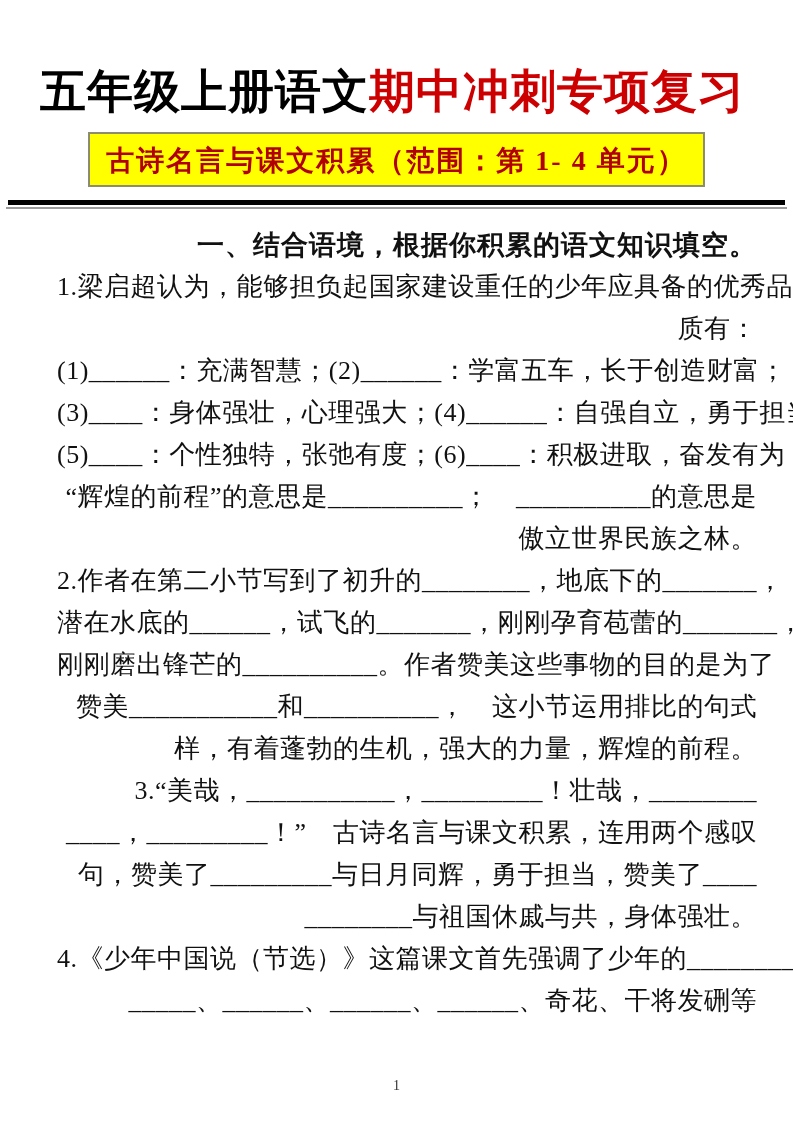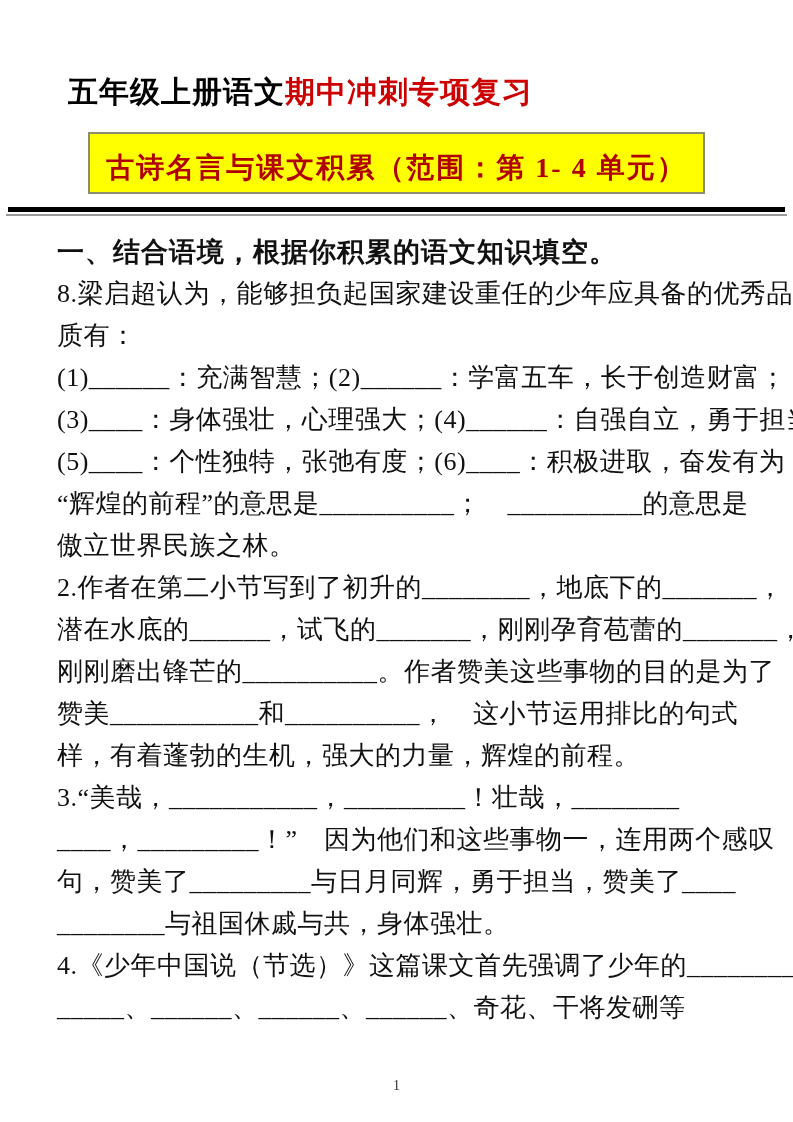--- a/index.html
+++ b/index.html
@@ -18,48 +18,49 @@
     position:relative;
     width:793px;
     height:1122px;
     margin:0 auto;
     background:var(--page-bg);
     overflow:hidden;
     font-family:"Liberation Serif","DejaVu Serif",serif;
     color:var(--body-text);
   }
   .title{
-    margin:66px 30px 0 68px;
-    font-size:30px;
+    margin:66px 30px 0 40px;
+    font-size:46px;
     line-height:52px;
     font-weight:bold;
     letter-spacing:1px;
     white-space:nowrap;
     font-family:"Liberation Serif","DejaVu Serif",serif;
     color:#000000;
   }
   .title .red{color:var(--title-red);}
   .banner{
     width:fit-content;
     margin:14px auto 0 auto;
     background:var(--banner-bg);
     border:2px solid var(--banner-border);
-    padding:15px 16px 5px 16px;
+    padding:8px 16px 5px 16px;
     font-size:28px;
     font-weight:bold;
     color:var(--banner-text);
     letter-spacing:2px;
     white-space:nowrap;
   }
   .rule{margin-top:13px;}
   .rule-black{height:5px;background:var(--rule-black);margin:0 8px;}
   .rule-gray{height:2px;background:var(--rule-gray);margin:2px 6px 0 6px;}
   .body{
     margin:15px 20px 0 57px;
     width:700px;
+    text-align:right;
   }
   .body-line{
     font-size:26px;
     line-height:42px;
     height:42px;
     white-space:pre;
     letter-spacing:0.5px;
     color:var(--body-text);
   }
   .body-line.bold{
@@ -90,34 +91,34 @@
     <span>古诗名言与课文积累（范围：第 1- 4 单元）</span>
   </div>
 
   <div class="rule">
     <div class="rule-black"></div>
     <div class="rule-gray"></div>
   </div>
 
   <div class="body">
       <div class="body-line bold">一、结合语境，根据你积累的语文知识填空。</div>
-      <div class="body-line">8.梁启超认为，能够担负起国家建设重任的少年应具备的优秀品</div>
+      <div class="body-line">1.梁启超认为，能够担负起国家建设重任的少年应具备的优秀品</div>
       <div class="body-line">质有：</div>
       <div class="body-line">(1)______：充满智慧；(2)______：学富五车，长于创造财富；</div>
       <div class="body-line">(3)____：身体强壮，心理强大；(4)______：自强自立，勇于担当；</div>
       <div class="body-line">(5)____：个性独特，张弛有度；(6)____：积极进取，奋发有为；</div>
       <div class="body-line">“辉煌的前程”的意思是__________；　__________的意思是</div>
       <div class="body-line">傲立世界民族之林。</div>
       <div class="body-line">2.作者在第二小节写到了初升的________，地底下的_______，</div>
       <div class="body-line">潜在水底的______，试飞的_______，刚刚孕育苞蕾的_______，</div>
       <div class="body-line">刚刚磨出锋芒的__________。作者赞美这些事物的目的是为了</div>
       <div class="body-line">赞美___________和__________，　这小节运用排比的句式</div>
       <div class="body-line">样，有着蓬勃的生机，强大的力量，辉煌的前程。</div>
       <div class="body-line">3.“美哉，___________，_________！壮哉，________</div>
-      <div class="body-line">____，_________！”　因为他们和这些事物一，连用两个感叹</div>
+      <div class="body-line">____，_________！”　古诗名言与课文积累，连用两个感叹</div>
       <div class="body-line">句，赞美了_________与日月同辉，勇于担当，赞美了____</div>
       <div class="body-line">________与祖国休戚与共，身体强壮。</div>
       <div class="body-line">4.《少年中国说（节选）》这篇课文首先强调了少年的________，</div>
       <div class="body-line">_____、______、______、______、奇花、干将发硎等</div>
     </div>
 
   <div class="pagenum">1</div>
 
 </div>
 

